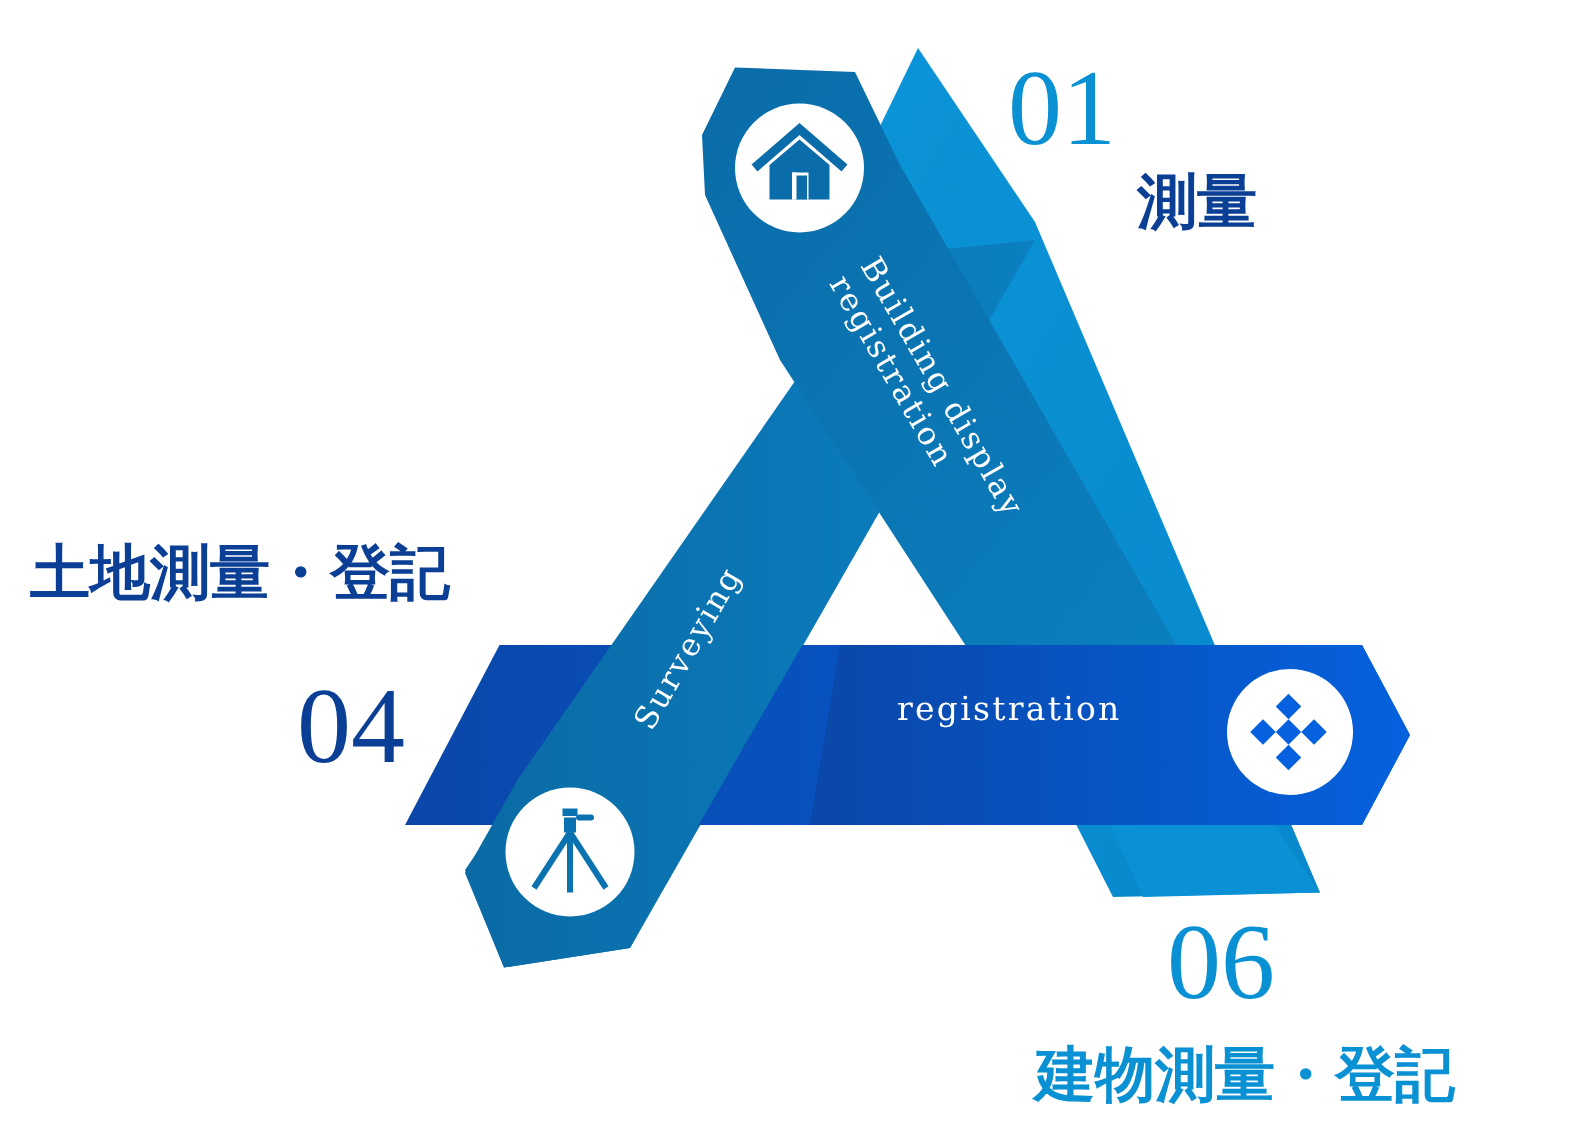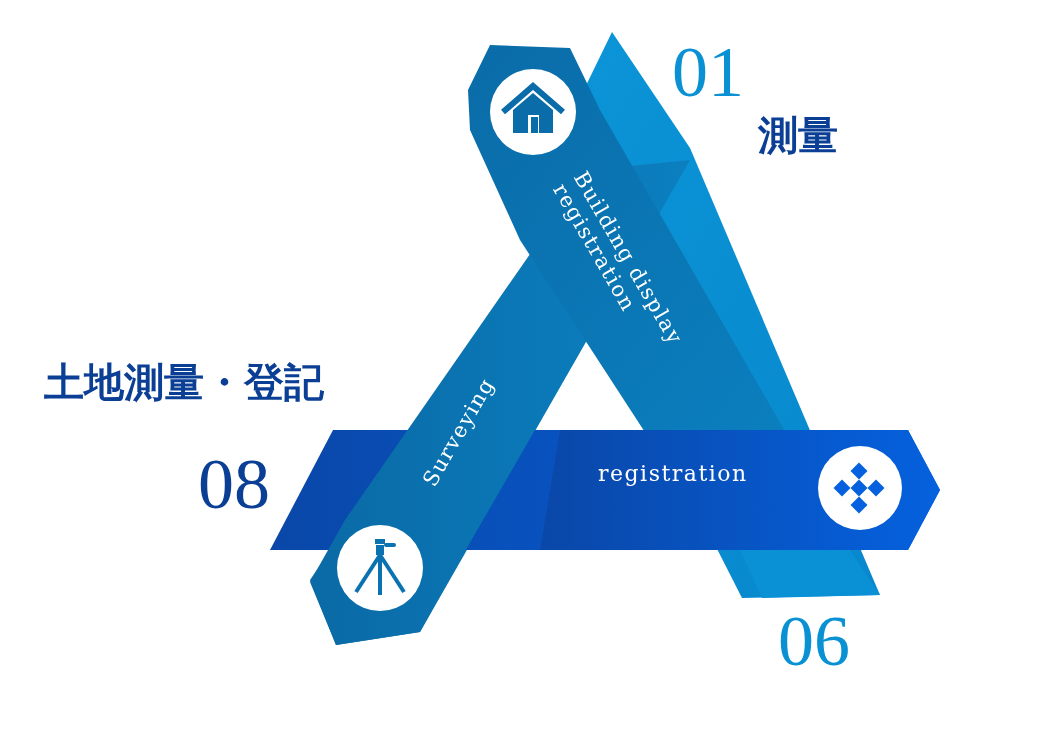--- a/index.html
+++ b/index.html
@@ -89,17 +89,18 @@
     <span>Surveying</span>
   </div>
 
   <div class="label" style="left:598px;top:460px;font-family:'DejaVu Serif',serif;color:#fff;font-size:22px;line-height:28px;letter-spacing:1.5px;">
     <div>registration</div>
   </div>
 
   <div class="label num" style="left:672px;top:36px;font-size:72px;color:#0a91d3;">01</div>
   <div class="label jp" style="left:758px;top:67px;font-size:40px;color:#0a3f95;margin-top:48px;">測量</div>
 
-  <div class="label jp" style="left:20px;top:362px;font-size:40px;color:#0a3f95;margin-left:24px;">土地測量・登記</div>
-  <div class="label num" style="left:198px;top:448px;font-size:72px;color:#0a3f95;">08</div>
+  <div class="label jp" style="left:20px;top:362px;font-size:40px;color:#0a3f95;">土地測量・登記</div>
+  <div class="label num" style="left:198px;top:448px;font-size:72px;color:#0a3f95;">04</div>
 
   <div class="label num" style="left:778px;top:605px;font-size:72px;color:#0a91d3;">06</div>
+  <div class="label jp" style="left:690px;top:697px;font-size:40px;color:#0a91d3;">建物測量・登記</div>
 </div>
 
 </body></html>

